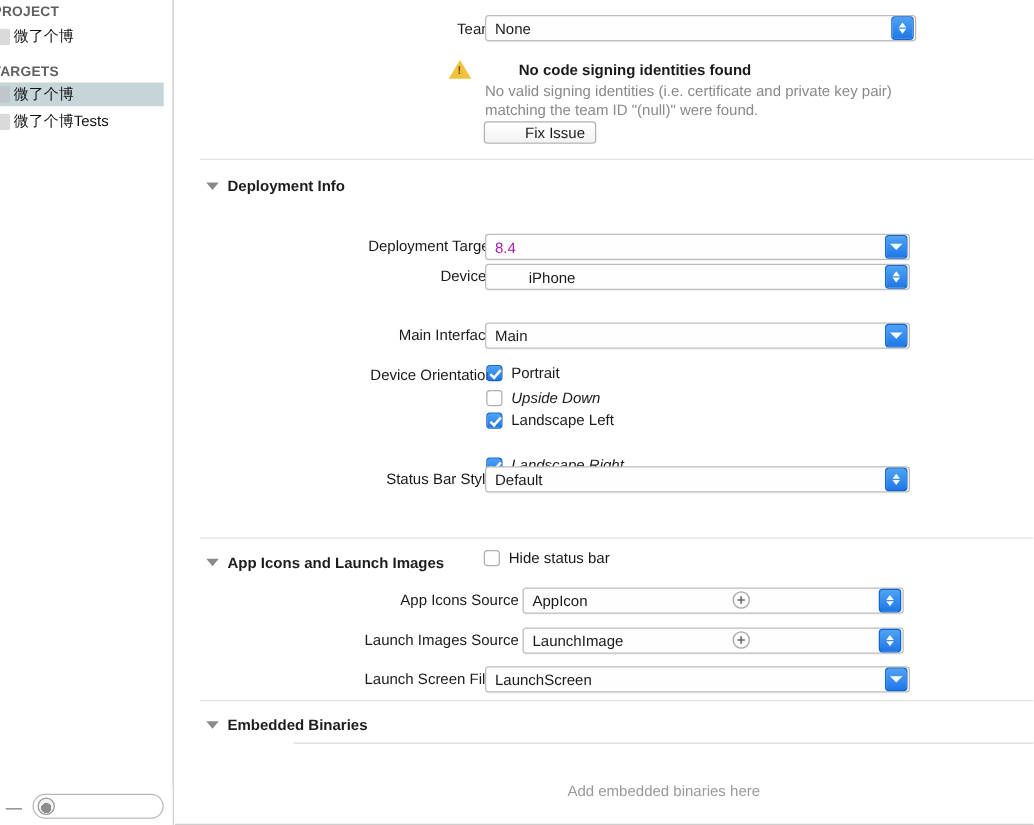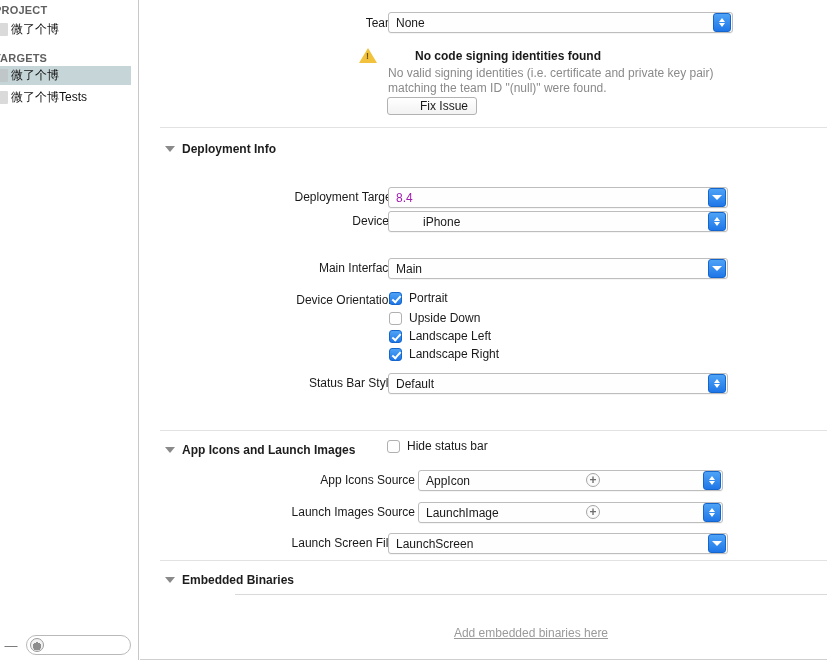--- a/index.html
+++ b/index.html
@@ -237,21 +237,20 @@
 
   
   .eb-rule {
     position: absolute;
     height: 1px; background: #d9d9d9;
   }
   .eb-placeholder {
     position: absolute;
     font-size: 12px; color: #9a9a9a;
     text-align: center;
-    text-decoration: underline;
   }
   .bottom-rule {
     position: absolute; left: 140px; bottom: 0;
     width: 687px; height: 1px; background: #cfcfcf;
   }
 </style>
 </head>
 <body>
 
 <div id="root">
@@ -343,31 +342,31 @@
       </span>
     </div>
 
     <div class="lbl" style="position:absolute; left:120px; top:293px; width:135px;">Device Orientation</div>
 
     <div class="cbrow" style="left:249px; top:291px;">
       <span class="cbox on"></span>
       <span>Portrait</span>
     </div>
 
-    <div class="cbrow" style="left:249px; top:311px;">
+    <div class="cbrow" style="left:249px; top:311px;font-style:italic;">
       <span class="cbox"></span>
       <span>Upside Down</span>
     </div>
 
     <div class="cbrow" style="left:249px; top:329px;">
       <span class="cbox on"></span>
       <span>Landscape Left</span>
     </div>
 
-    <div class="cbrow" style="left:249px; top:347px;">
+    <div class="cbrow" style="left:249px; top:365px;font-style:italic;">
       <span class="cbox on"></span>
       <span>Landscape Right</span>
     </div>
 
     <div class="lbl" style="position:absolute; left:120px; top:376px; width:135px;">Status Bar Style</div>
 
     <div class="combo" style="left:248px; top:373px; width:340px;align-items:center;">
       <span class="val">Default</span>
       <span class="btn-blue">
         <i class="chev up"></i>

